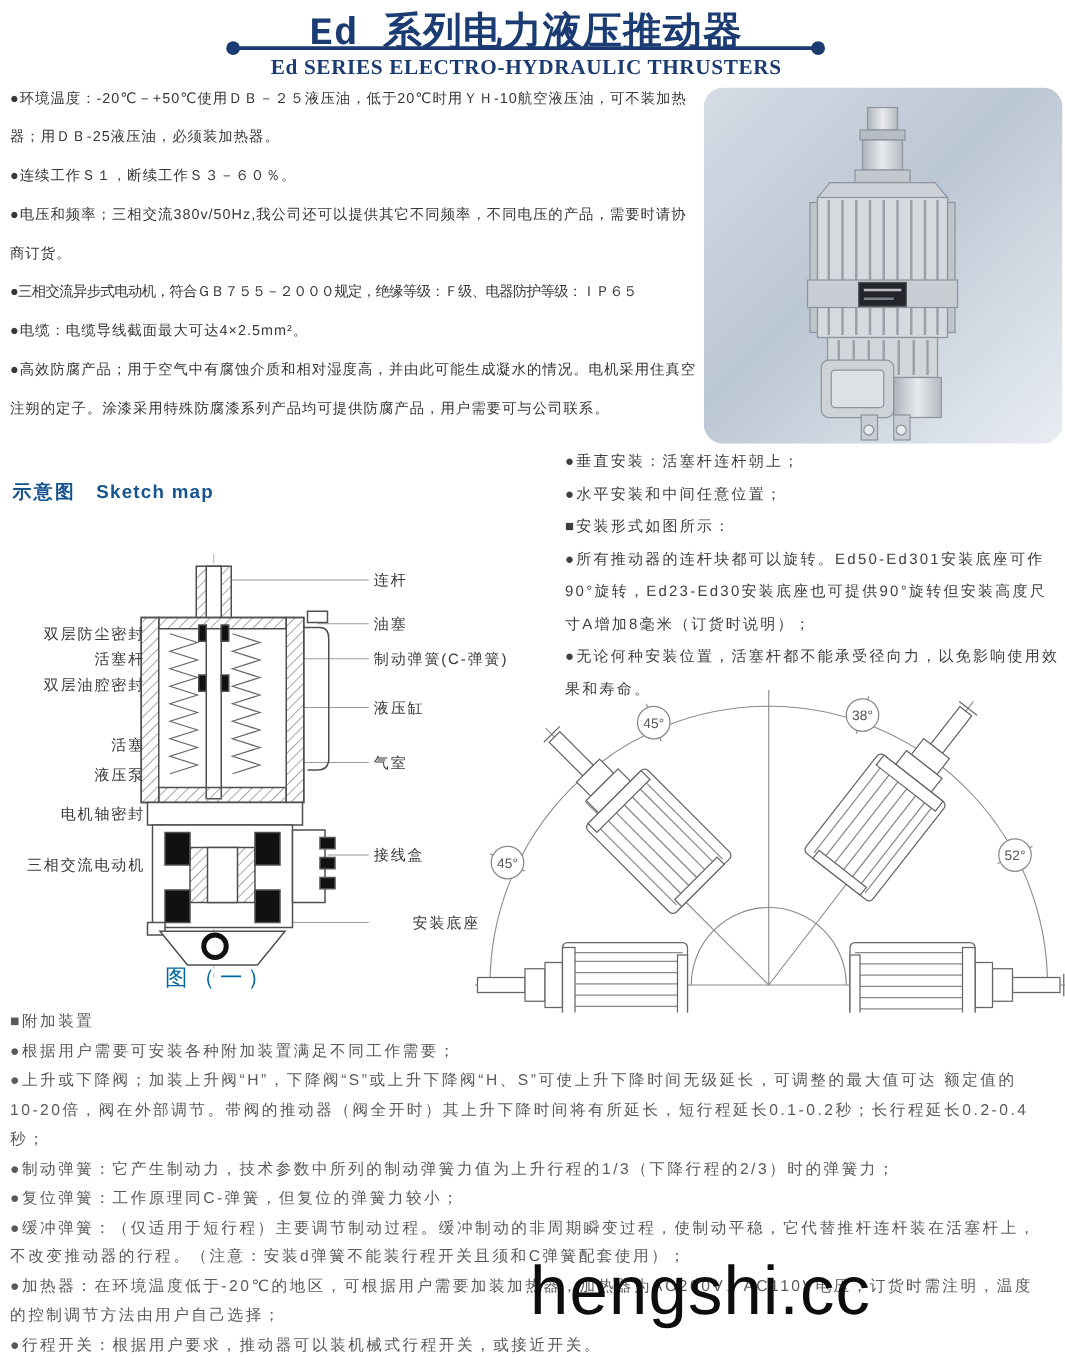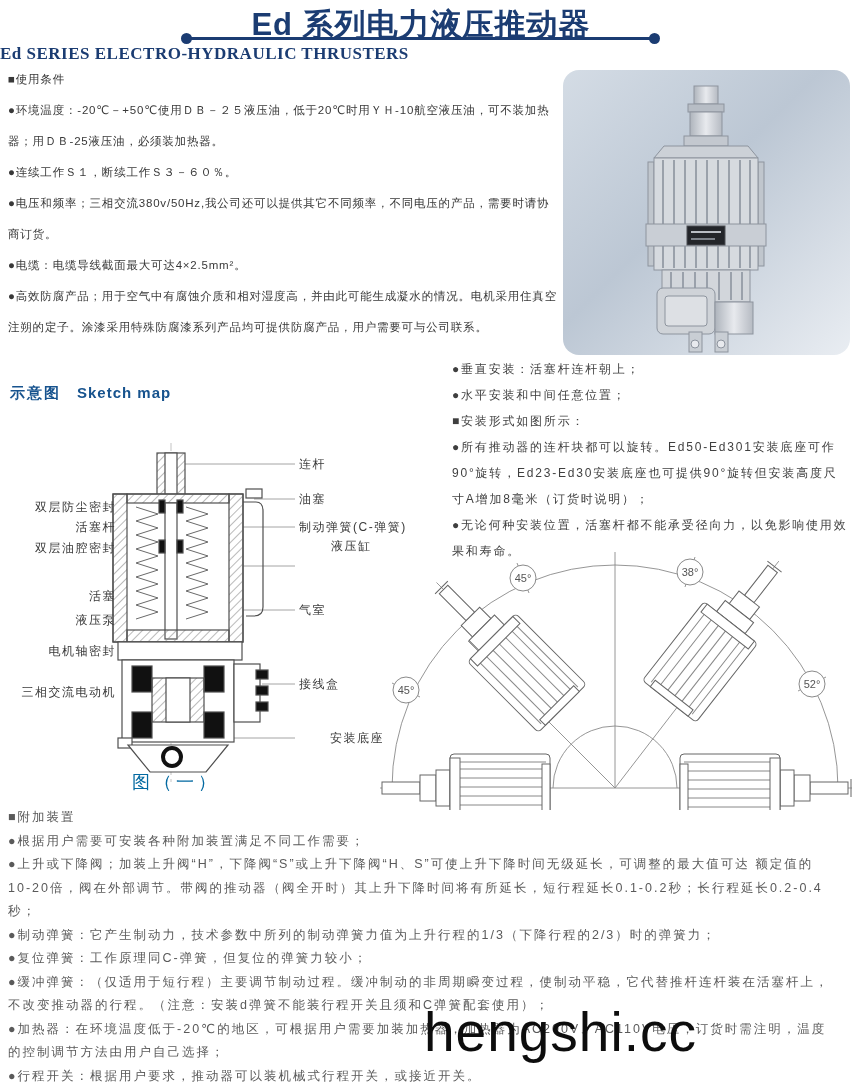--- a/index.html
+++ b/index.html
@@ -5,27 +5,27 @@
   html,body { margin:0; padding:0; background:#ffffff; }
   .page {
     position:relative; width:852px; height:1084px; background:#ffffff;
     font-family:"Liberation Sans","DejaVu Sans",sans-serif; overflow:hidden;
   }
   .abs { position:absolute; }
 
   
   .title-zh {
     left:0; top:4px; width:842px; text-align:center;
-    font-family:Liberation Sans, sans-serif;
+    font-family:Liberation Mono, monospace;
     font-weight:bold; font-size:31px; color:#1b3c72; letter-spacing:1px;
   }
   .divider { left:186px; top:37px; width:468px; height:3px; background:#1b3c72; }
   .divider-dot { width:11px; height:11px; border-radius:50%; background:#1b3c72; top:33px; }
   .title-en {
-    left:0; top:44px; width:842px; 
+    left:0; top:44px; width:842px; text-align:center;
     font-family:"Liberation Serif","DejaVu Serif",serif;
     font-weight:bold; font-size:17px; color:#1b3c72; letter-spacing:0.5px;
   }
 
   
   .usage { left:8px; top:64px; width:552px; }
   .usage p { margin:0; font-size:11.5px; line-height:31px; letter-spacing:0.8px; color:#383838; }
   .usage p.tight { letter-spacing:-0.5px; }
 
   
@@ -120,24 +120,24 @@
       <rect x="102" y="226" width="42" height="30" rx="3" fill="#dde0e4"></rect>
       <rect x="152" y="232" width="38" height="32" fill="url(#metal)"></rect>
       <rect x="126" y="262" width="13" height="20" fill="#c9ced4"></rect>
       <rect x="152" y="262" width="13" height="20" fill="#c9ced4"></rect>
       <circle cx="132" cy="274" r="4" fill="#e8eaee"></circle>
       <circle cx="158" cy="274" r="4" fill="#e8eaee"></circle>
     </g>
   </svg>
 
   <div class="abs usage">
-    <p>■使用条件</p>
     <p>●环境温度：-20℃－+50℃使用ＤＢ－２５液压油，低于20℃时用ＹＨ-10航空液压油，可不装加热器；用ＤＢ-25液压油，必须装加热器。</p>
     <p>●连续工作Ｓ１，断续工作Ｓ３－６０％。</p>
     <p>●电压和频率；三相交流380v/50Hz,我公司还可以提供其它不同频率，不同电压的产品，需要时请协商订货。</p>
+    <p class="tight">●三相交流异步式电动机，符合ＧＢ７５５－２０００规定，绝缘等级：Ｆ级、电器防护等级：ＩＰ６５</p>
     <p>●电缆：电缆导线截面最大可达4×2.5mm²。</p>
     <p>●高效防腐产品；用于空气中有腐蚀介质和相对湿度高，并由此可能生成凝水的情况。电机采用住真空注朔的定子。涂漆采用特殊防腐漆系列产品均可提供防腐产品，用户需要可与公司联系。</p>
   </div>
 
   <div class="abs sketch-heading">
     <span>示意图</span><span class="en">Sketch map</span>
   </div>
 
   <svg class="abs" style="left:0;top:430px;" width="460" height="390" viewBox="0 430 460 390">
     <defs>
@@ -213,21 +213,21 @@
   <div class="abs lbl lbl-left" style="top:499px;">双层防尘密封</div>
   <div class="abs lbl lbl-left" style="top:519px;">活塞杆</div>
   <div class="abs lbl lbl-left" style="top:540px;">双层油腔密封</div>
   <div class="abs lbl lbl-left" style="top:588px;">活塞</div>
   <div class="abs lbl lbl-left" style="top:612px;">液压泵</div>
   <div class="abs lbl lbl-left" style="top:643px;">电机轴密封</div>
   <div class="abs lbl lbl-left" style="top:684px;">三相交流电动机</div>
   <div class="abs lbl lbl-right" style="top:456px;text-align:center;">连杆</div>
   <div class="abs lbl lbl-right" style="top:491px;">油塞</div>
   <div class="abs lbl lbl-right" style="top:519px;">制动弹簧(C-弹簧)</div>
-  <div class="abs lbl lbl-right" style="top:538px;margin-left:32px;">液压缸</div>
+  <div class="abs lbl lbl-right" style="top:558px;">液压缸</div>
   <div class="abs lbl lbl-right" style="top:602px;">气室</div>
   <div class="abs lbl lbl-right" style="top:676px;text-align:center;">接线盒</div>
   <div class="abs lbl lbl-right" style="top:730px;margin-left:31px;">安装底座</div>
   <div class="abs fig-caption">图（一）</div>
 
   <svg class="abs" style="left:380px;top:545px;" width="472" height="265" viewBox="380 545 472 265">
     <defs>
       <g id="thr" fill="#ffffff" stroke="#666666" stroke-width="1">
         <line x1="0" y1="-128" x2="0" y2="-80" stroke="#888888" stroke-width="0.8"></line>
         <line x1="-9" y1="-121" x2="9" y2="-121"></line>

